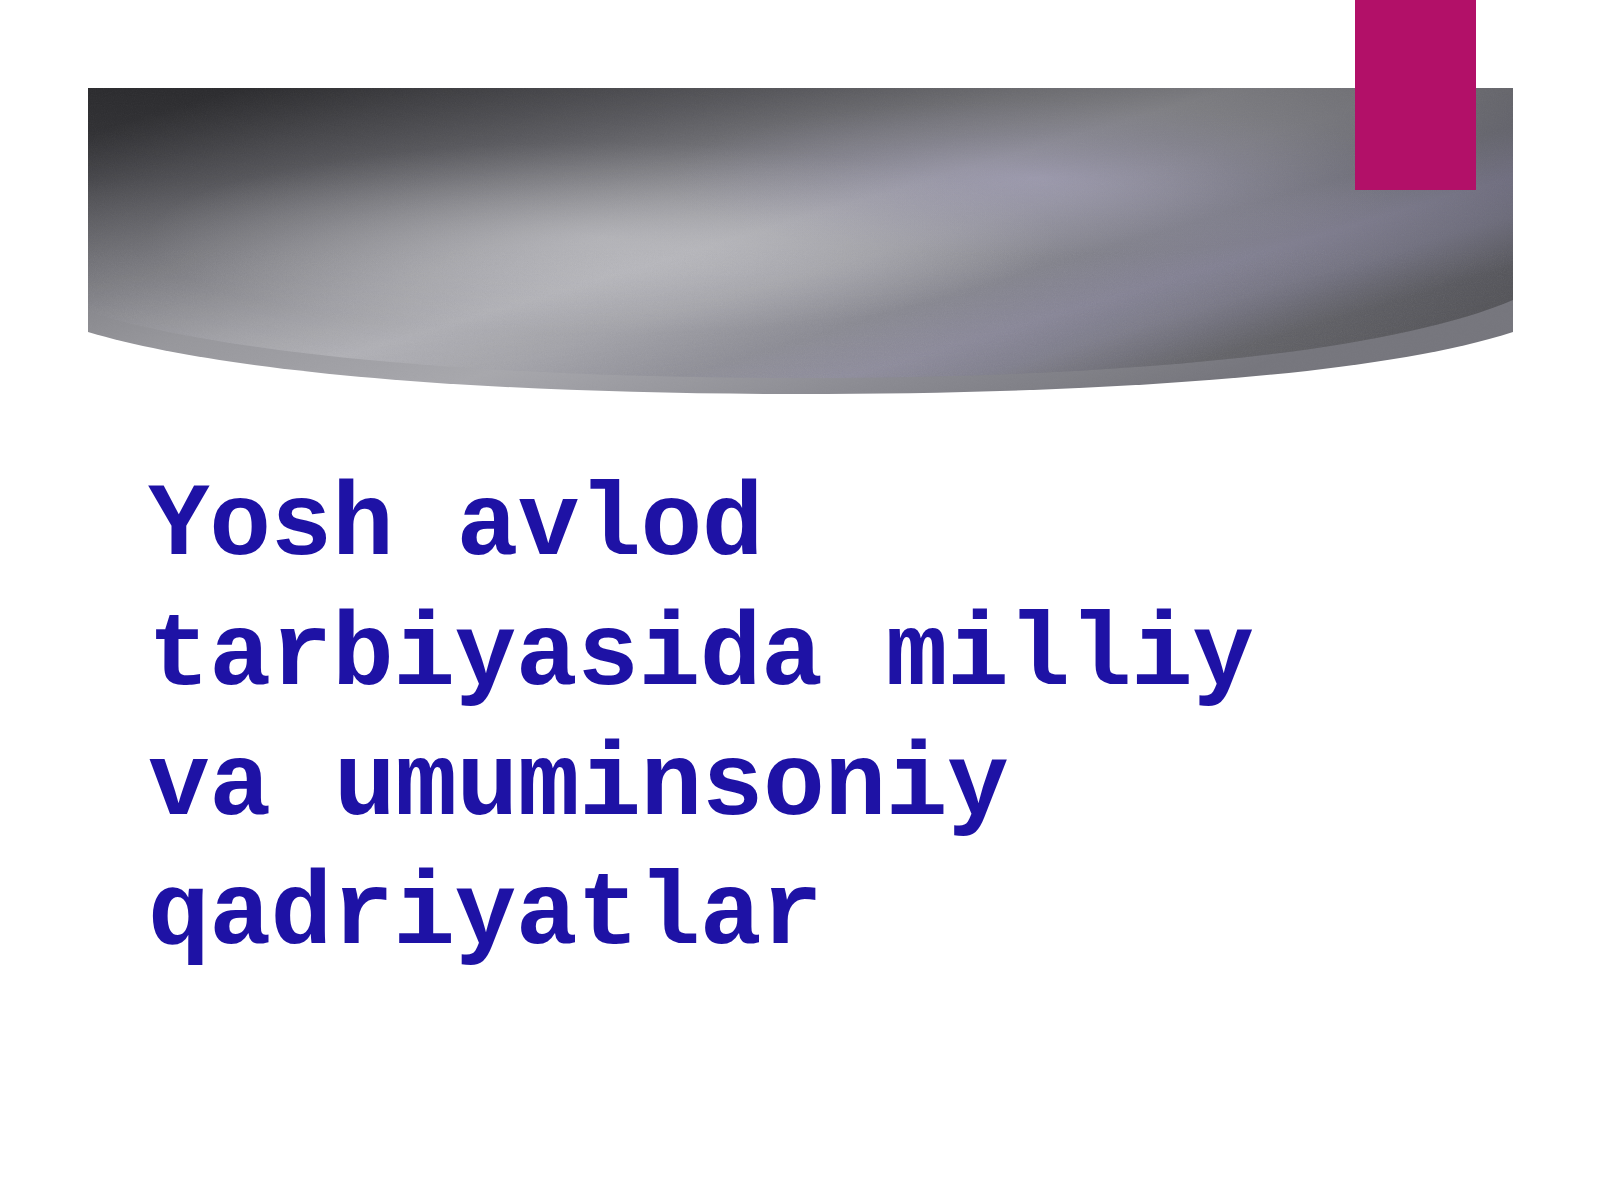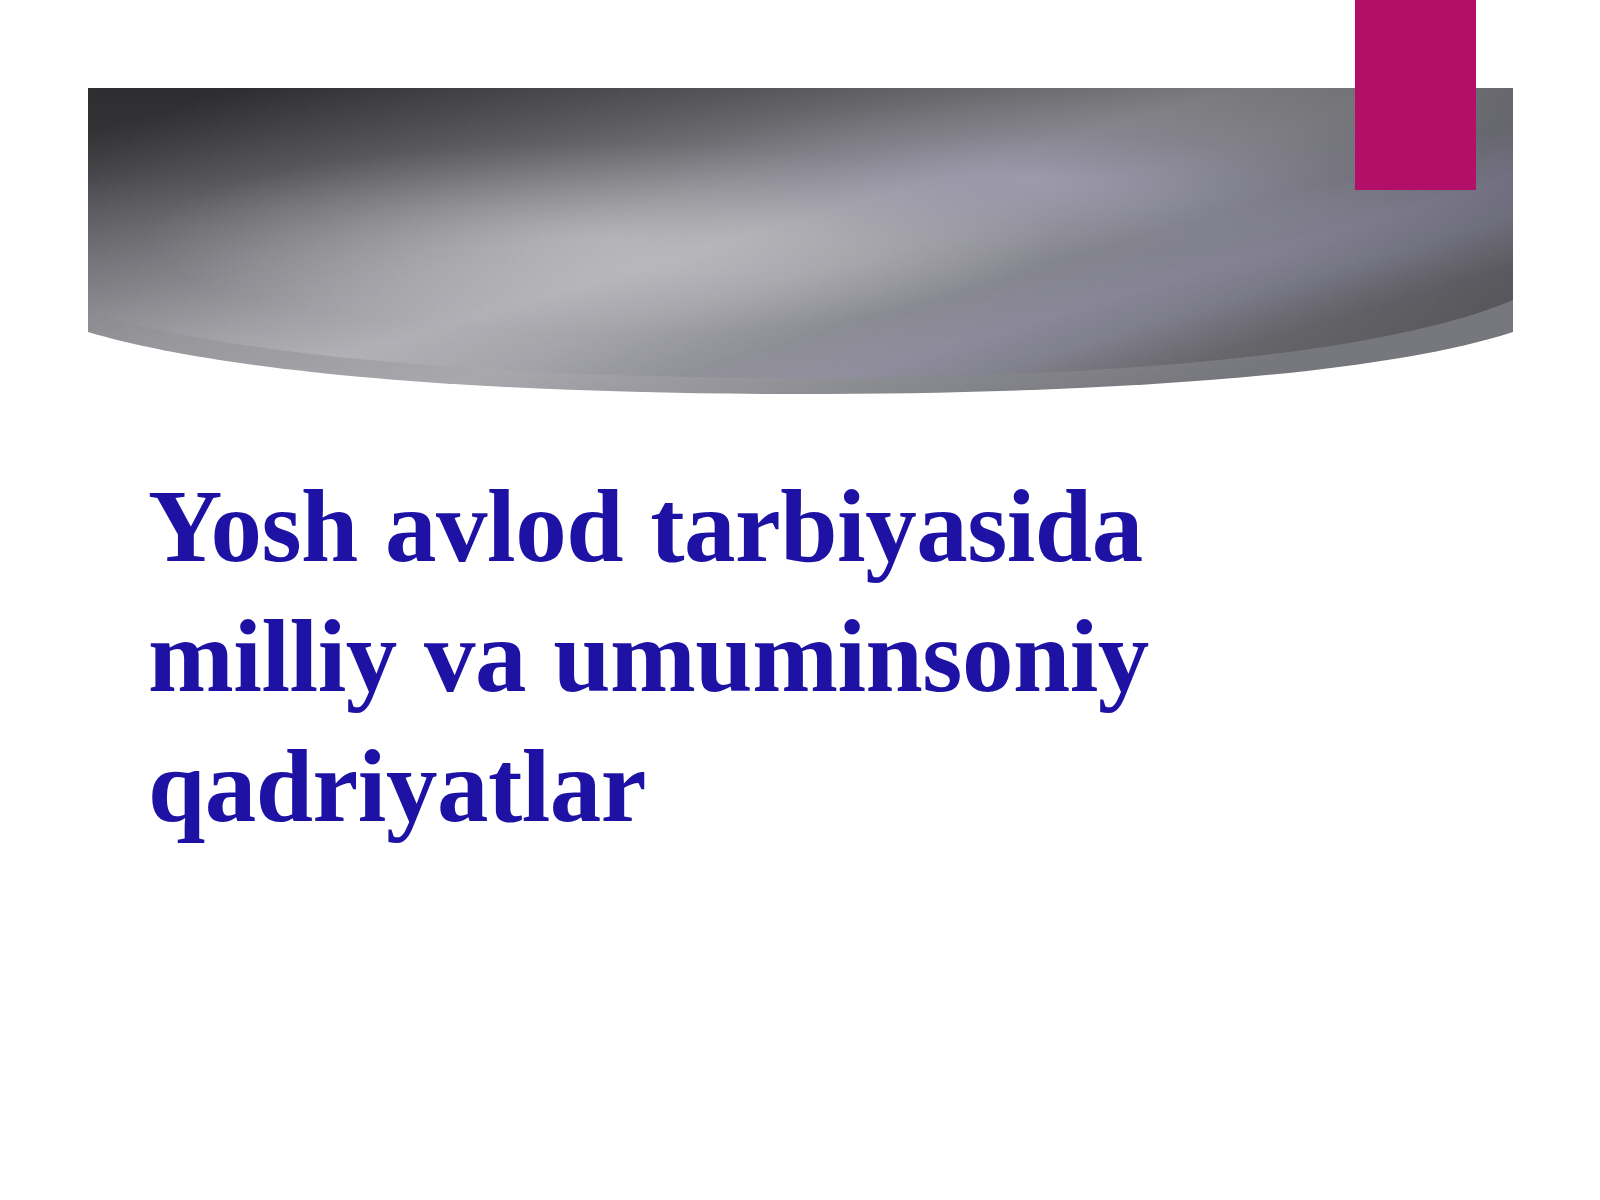--- a/index.html
+++ b/index.html
@@ -48,21 +48,21 @@
 
   
   #title-block {
     position: absolute;
     left: 148px;
     top: 462px;
     width: 1260px;
   }
   #title-text {
     margin: 0;
-    font-family: Liberation Serif, serif;
+    font-family: Liberation Mono, monospace;
     font-weight: bold;
     font-size: 103px;
     line-height: 1.26;
     letter-spacing: -0.5px;
     color: #1e12a5;
     white-space: pre-wrap;
     word-spacing: 2px;
   }
 </style>
 </head>

